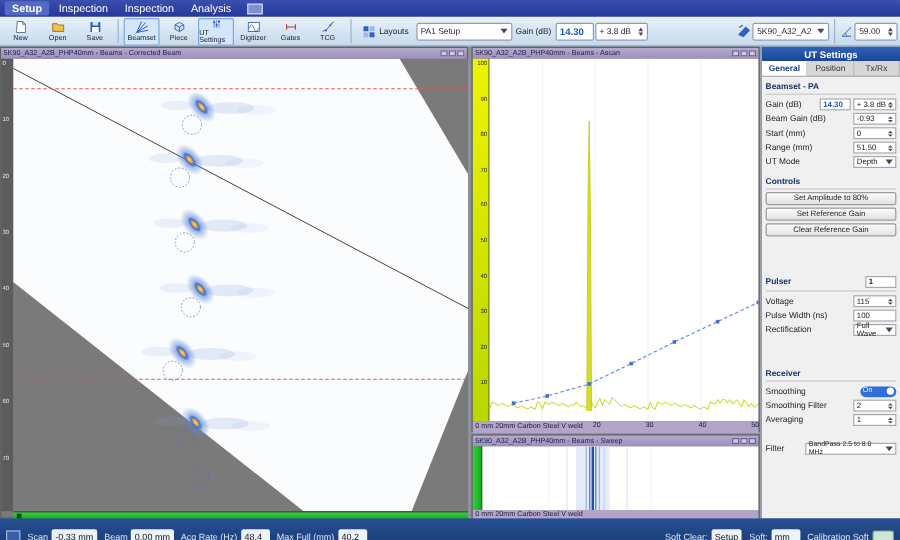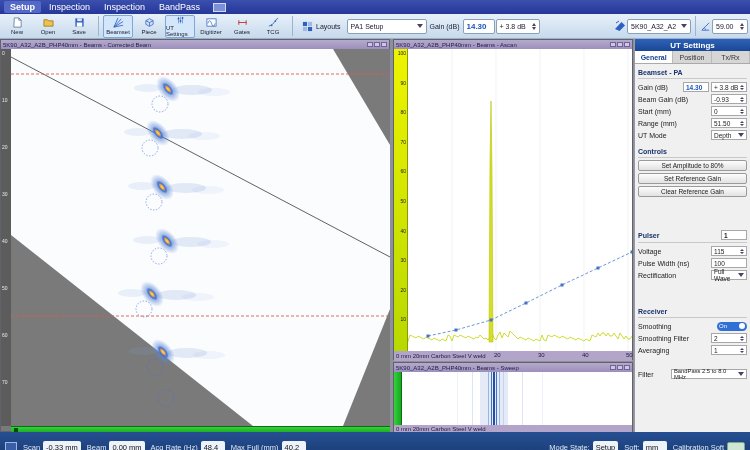--- a/index.html
+++ b/index.html
@@ -76,21 +76,21 @@
 </style>
 </head>
 <body>
 
 <div class="app">
 
   <div class="menubar">
     <span class="menu-item active">Setup</span>
     <span class="menu-item">Inspection</span>
     <span class="menu-item">Inspection</span>
-    <span class="menu-item">BandPass</span>
+    <span class="menu-item">Analysis</span>
     <span class="win-icon"></span>
   </div>
 
   <div class="toolbar">
     <div class="tb-btn">
       <svg viewBox="0 0 12 12">
           <path d="M2.5 1h5l2.5 2.5V11h-8z" fill="#fff" stroke="#4a6a94" stroke-width="0.8"></path>
           <path d="M7.5 1v2.5H10" fill="none" stroke="#4a6a94" stroke-width="0.8"></path>
         </svg>
       <span>New</span>
@@ -511,21 +511,21 @@
     <span class="sgroup">
       <span>Acq Rate (Hz)</span>
       <span class="sval">48.4</span>
     </span>
     <span class="sgroup">
       <span>Max Full (mm)</span>
       <span class="sval">40.2</span>
     </span>
     <span class="sspacer"></span>
     <span class="sgroup">
-      <span>Mode State:</span>
+      <span>Soft Clear:</span>
       <span class="sval">Setup</span>
     </span>
     <span class="sgroup">
       <span>Soft:</span>
       <span class="sval">mm</span>
     </span>
     <span class="sgroup">
       <span>Calibration Soft</span>
       <span class="calbox"></span>
     </span>

